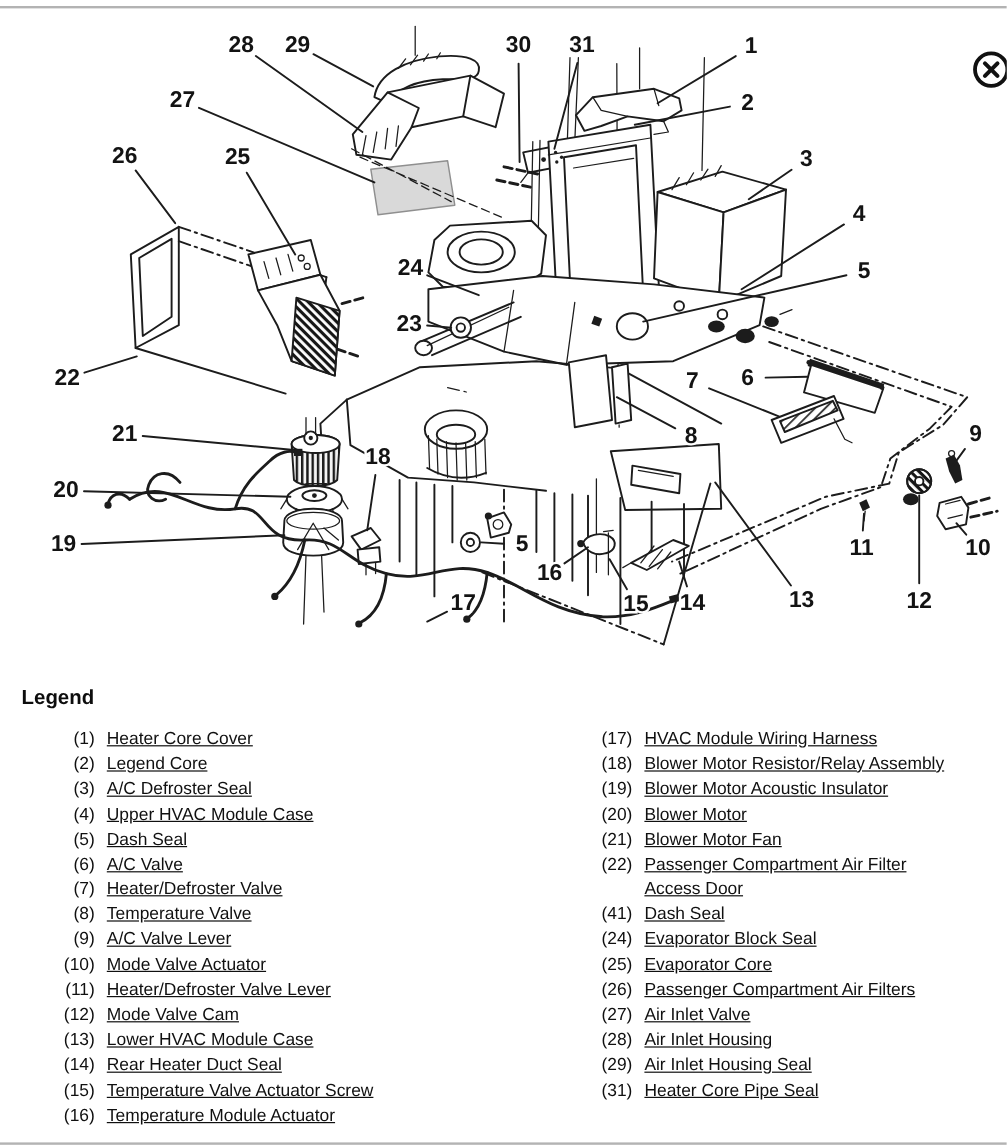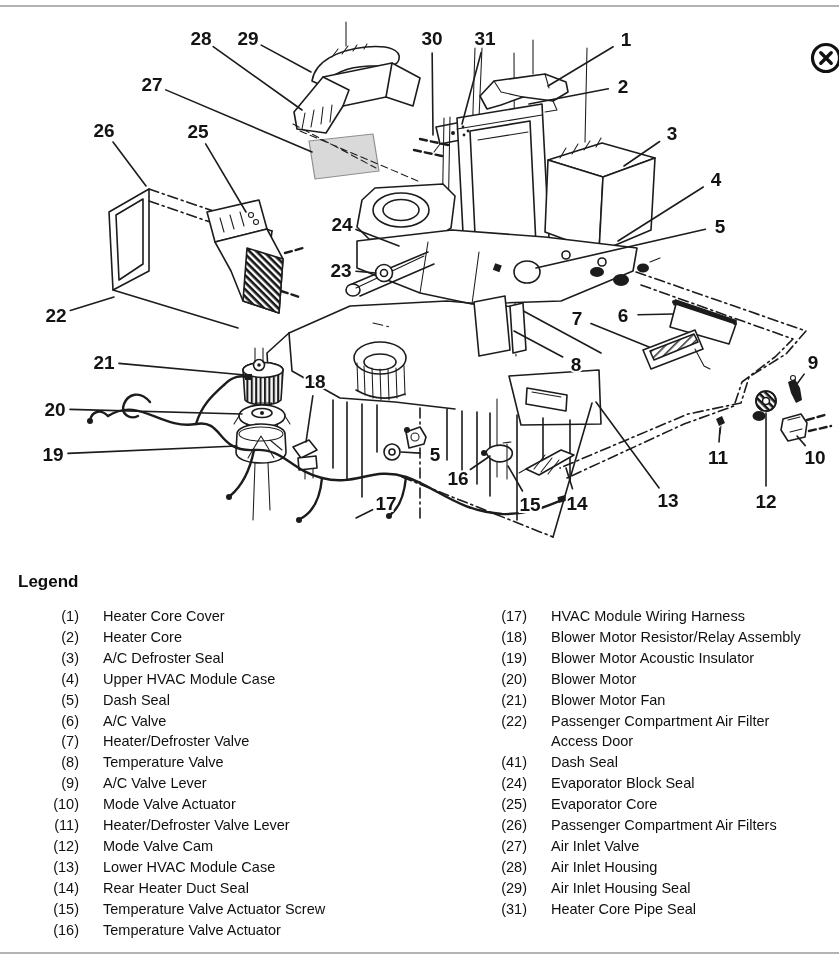--- a/index.html
+++ b/index.html
@@ -28,21 +28,21 @@
     font-weight:700;fill:#131313;stroke:#ffffff;stroke-width:4px;paint-order:stroke;}
   
   .legend-title{position:absolute;left:18px;top:572px;font-size:17px;font-weight:700;color:#0d0d0d;}
   .legcol{position:absolute;top:606px;font-size:14.5px;line-height:20.9px;color:#101010;}
   .legcol.leftcol{left:0;width:420px;}
   .legcol.rightcol{left:420px;width:419px;}
   .leg-row{display:flex;align-items:flex-start;}
   .leg-row .num{flex:0 0 auto;text-align:right;}
   .legcol.leftcol .num{width:79px;}
   .legcol.rightcol .num{width:107px;}
-  .leg-row .txt{margin-left:24px;white-space:pre-line;max-width:300px;}
+  .leg-row .txt{margin-left:10px;white-space:pre-line;max-width:300px;text-decoration:underline;}
 </style>
 </head>
 <body>
 
 <div class="rule top"></div>
 
 <svg id="diagram" width="839" height="560" viewBox="0 0 839 560">
   <defs>
     <pattern id="xh" width="5" height="5" patternUnits="userSpaceOnUse" patternTransform="rotate(45)">
       <rect width="5" height="5" fill="#ffffff"></rect>
@@ -370,21 +370,21 @@
 </div>
 
 <div class="legend-title">Legend</div>
 <div id="legend-left" class="legcol leftcol">
     <div class="leg-row">
       <span class="num">(1)</span>
       <span class="txt">Heater Core Cover</span>
     </div>
     <div class="leg-row">
       <span class="num">(2)</span>
-      <span class="txt">Heater Core</span>
+      <span class="txt">Legend Core</span>
     </div>
     <div class="leg-row">
       <span class="num">(3)</span>
       <span class="txt">A/C Defroster Seal</span>
     </div>
     <div class="leg-row">
       <span class="num">(4)</span>
       <span class="txt">Upper HVAC Module Case</span>
     </div>
     <div class="leg-row">
@@ -426,21 +426,21 @@
     <div class="leg-row">
       <span class="num">(14)</span>
       <span class="txt">Rear Heater Duct Seal</span>
     </div>
     <div class="leg-row">
       <span class="num">(15)</span>
       <span class="txt">Temperature Valve Actuator Screw</span>
     </div>
     <div class="leg-row">
       <span class="num">(16)</span>
-      <span class="txt">Temperature Valve Actuator</span>
+      <span class="txt">Temperature Module Actuator</span>
     </div>
   </div>
 <div id="legend-right" class="legcol rightcol">
     <div class="leg-row">
       <span class="num">(17)</span>
       <span class="txt">HVAC Module Wiring Harness</span>
     </div>
     <div class="leg-row">
       <span class="num">(18)</span>
       <span class="txt">Blower Motor Resistor/Relay Assembly</span>

